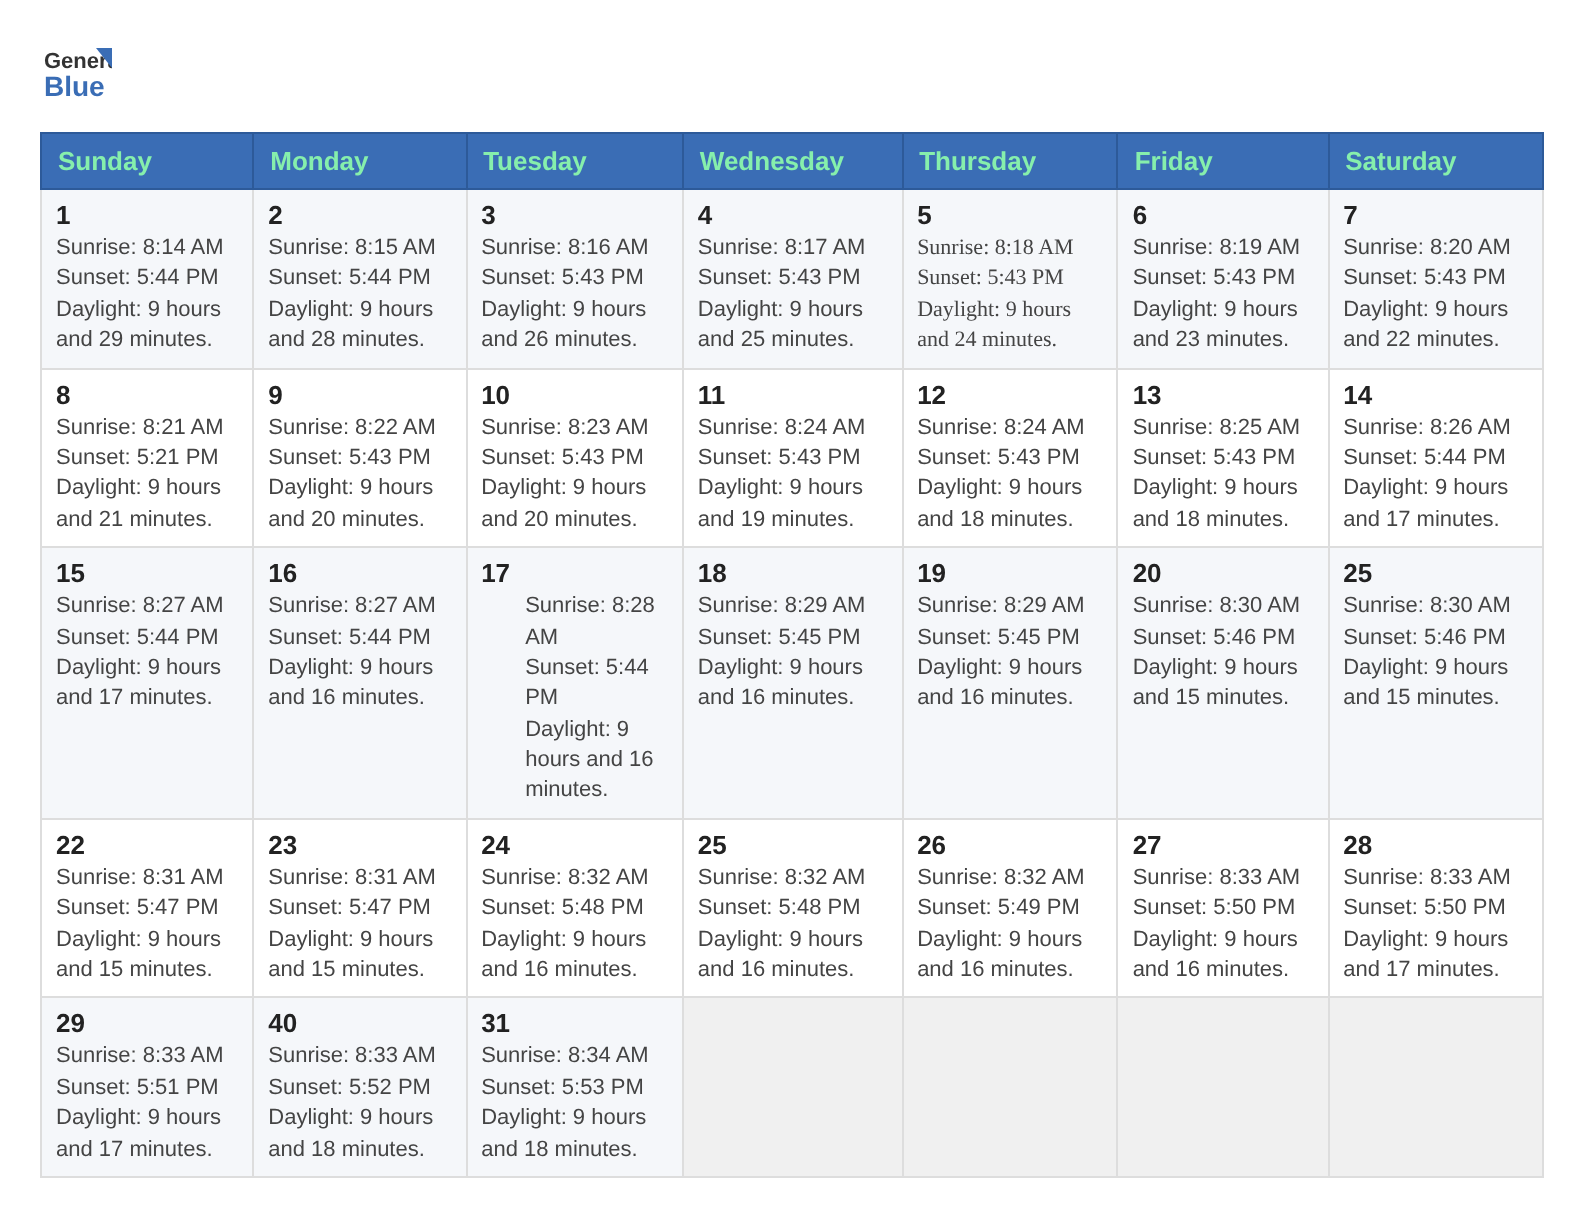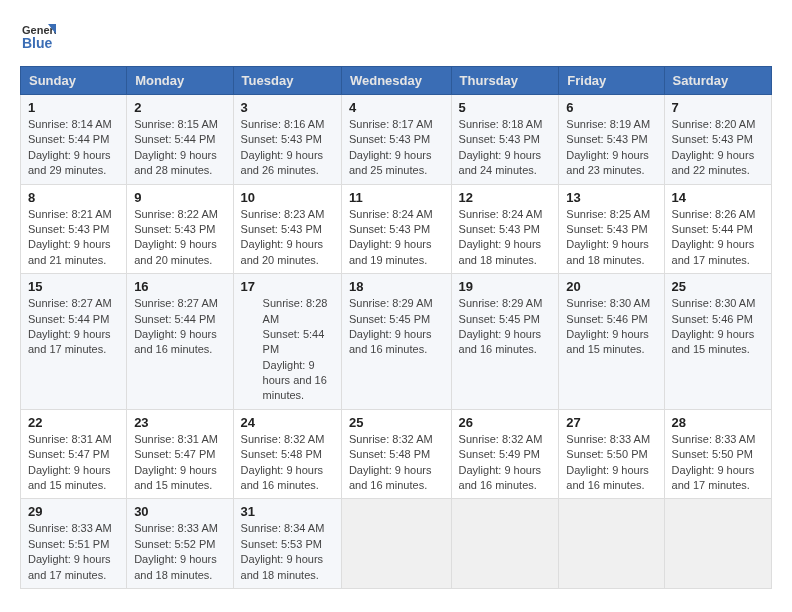--- a/index.html
+++ b/index.html
@@ -43,21 +43,21 @@
       font-size: 16px;
       color: #555;
     }
     table {
       width: 100%;
       border-collapse: collapse;
       font-size: 11px;
     }
     thead tr th {
       background-color: #3a6db5;
-      color: #e5e5e5;
+      color: #86efac;
       text-align: left;
       padding: 6px 8px;
       font-size: 13px;
       font-weight: bold;
       border: 1px solid #2d5a99;
     }
     tbody tr {
       background-color: #fff;
     }
     tbody tr:nth-child(odd) {
@@ -140,42 +140,42 @@
 Daylight: 9 hours and 26 minutes.</div>
         </td>
         <td>
           <span class="day-num">4</span>
           <div class="day-detail" style="white-space: pre-line;">Sunrise: 8:17 AM
 Sunset: 5:43 PM
 Daylight: 9 hours and 25 minutes.</div>
         </td>
         <td>
           <span class="day-num">5</span>
-          <div class="day-detail" style="white-space: pre-line;">Sunrise: 8:18 AM
+          <div class="day-detail" style="white-space: pre-line; font-family: Liberation Serif, serif;">Sunrise: 8:18 AM
 Sunset: 5:43 PM
 Daylight: 9 hours and 24 minutes.</div>
         </td>
         <td>
           <span class="day-num">6</span>
           <div class="day-detail" style="white-space: pre-line;">Sunrise: 8:19 AM
 Sunset: 5:43 PM
 Daylight: 9 hours and 23 minutes.</div>
         </td>
         <td>
           <span class="day-num">7</span>
           <div class="day-detail" style="white-space: pre-line;">Sunrise: 8:20 AM
 Sunset: 5:43 PM
 Daylight: 9 hours and 22 minutes.</div>
         </td>
       </tr>
       <tr>
         <td>
           <span class="day-num">8</span>
           <div class="day-detail" style="white-space: pre-line;">Sunrise: 8:21 AM
-Sunset: 5:43 PM
+Sunset: 5:21 PM
 Daylight: 9 hours and 21 minutes.</div>
         </td>
         <td>
           <span class="day-num">9</span>
           <div class="day-detail" style="white-space: pre-line;">Sunrise: 8:22 AM
 Sunset: 5:43 PM
 Daylight: 9 hours and 20 minutes.</div>
         </td>
         <td>
           <span class="day-num">10</span>
@@ -297,21 +297,21 @@
         </td>
       </tr>
       <tr>
         <td>
           <span class="day-num">29</span>
           <div class="day-detail" style="white-space: pre-line;">Sunrise: 8:33 AM
 Sunset: 5:51 PM
 Daylight: 9 hours and 17 minutes.</div>
         </td>
         <td>
-          <span class="day-num">30</span>
+          <span class="day-num">40</span>
           <div class="day-detail" style="white-space: pre-line;">Sunrise: 8:33 AM
 Sunset: 5:52 PM
 Daylight: 9 hours and 18 minutes.</div>
         </td>
         <td>
           <span class="day-num">31</span>
           <div class="day-detail" style="white-space: pre-line;">Sunrise: 8:34 AM
 Sunset: 5:53 PM
 Daylight: 9 hours and 18 minutes.</div>
         </td>

